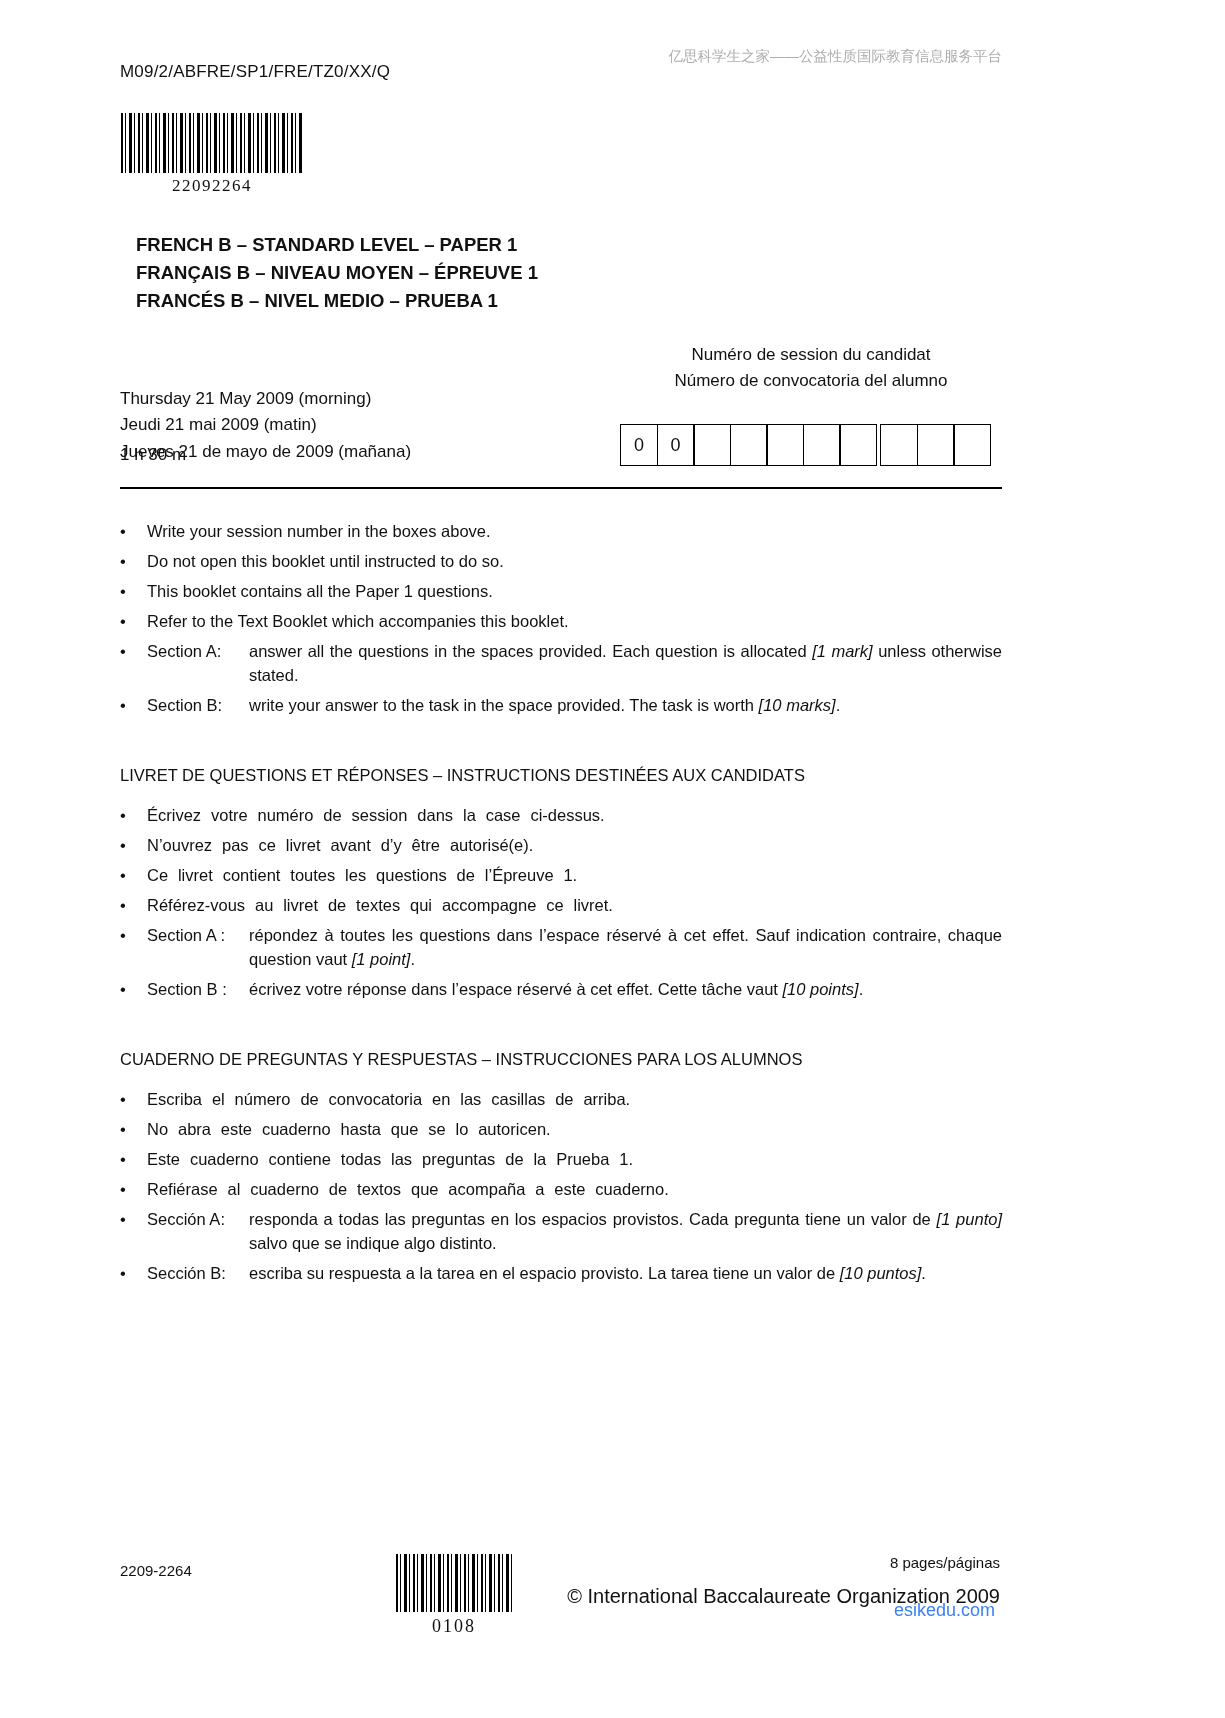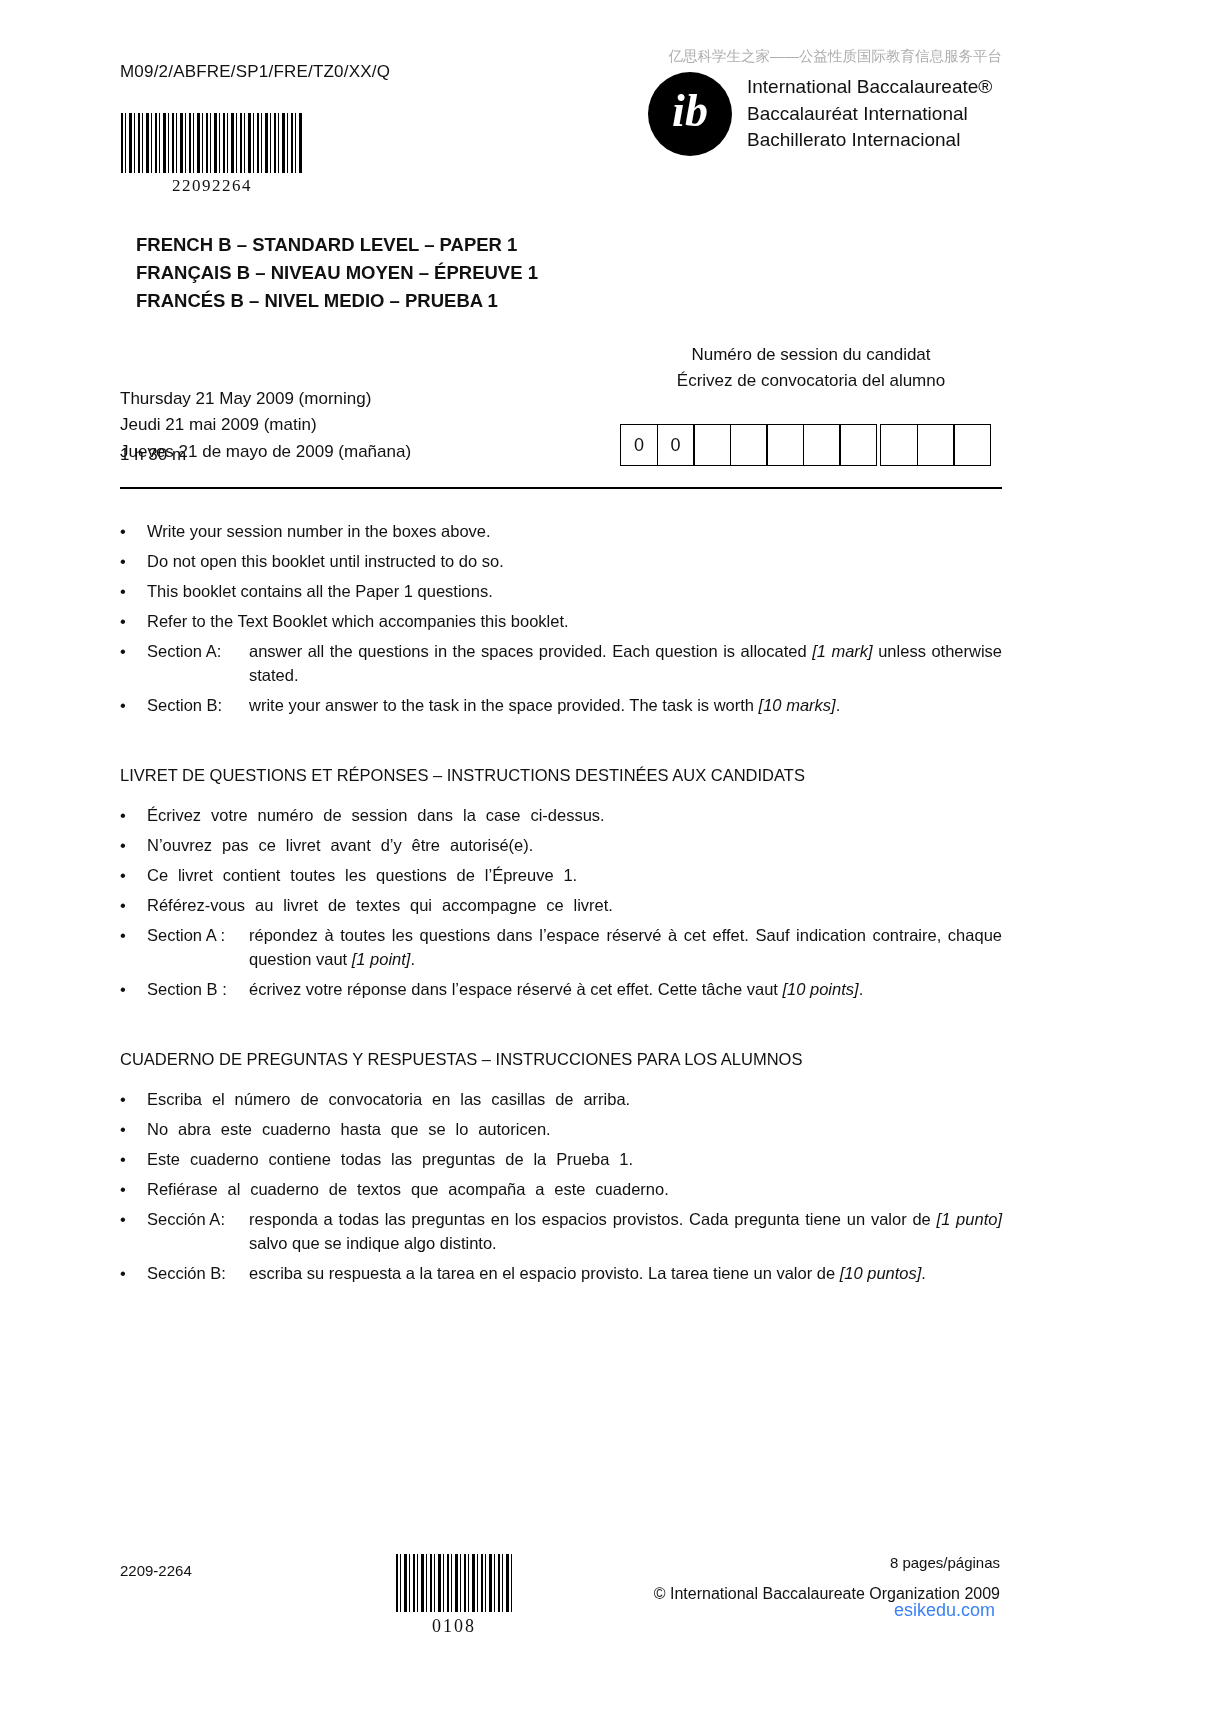--- a/index.html
+++ b/index.html
@@ -52,63 +52,53 @@
   .bullet { display:flex; margin-bottom:6px; }
   .dot { width:27px; flex:none; }
   .blabel { width:102px; flex:none; }
   .btext { flex:1; }
   .just { text-align:justify; }
   .wide { word-spacing:.32em; }
   .btext i { font-style:italic; }
 
   .footer-code { position:absolute; top:1562px; left:120px; font-size:15px; }
   .footer-pages { position:absolute; top:1554px; right:225px; font-size:15px; }
-  .footer-copy { position:absolute; top:1585px; right:225px; font-size:16px; }
+  .footer-copy { position:absolute; top:1585px; right:225px; font-size:20px; }
   .footer-watermark { position:absolute; top:1600px; right:230px; font-size:18px; color:#3b82f6; }
   .barcode-bottom { position:absolute; top:1554px; left:396px; width:116px; height:58px; }
   .barcode-bottom-num { position:absolute; top:1616px; left:396px; width:116px; text-align:center;
     font-family:"Liberation Serif","DejaVu Serif",serif; font-size:18px; letter-spacing:2px; }
 </style>
 </head>
 <body>
 
 <div class="page">
 
   <div class="paper-code">M09/2/ABFRE/SP1/FRE/TZ0/XX/Q</div>
   <div class="cn-watermark">亿思科学生之家——公益性质国际教育信息服务平台</div>
 
-  <div class="ib-row">
-    <div class="ib-logo">
-      <span>ib</span>
-    </div>
-    <div class="ib-names">
-      <div>International Baccalaureate®</div>
-      <div>Baccalauréat International</div>
-      <div>Bachillerato Internacional</div>
-    </div>
-  </div>
 
   <div class="barcode barcode-top"></div>
   <div class="barcode-top-num">22092264</div>
 
   <div class="title-block">
     <div>FRENCH B – STANDARD LEVEL – PAPER 1</div>
     <div>FRANÇAIS B – NIVEAU MOYEN – ÉPREUVE 1</div>
     <div>FRANCÉS B – NIVEL MEDIO – PRUEBA 1</div>
   </div>
 
   <div class="date-block">
     <div>Thursday 21 May 2009 (morning)</div>
     <div>Jeudi 21 mai 2009 (matin)</div>
     <div>Jueves 21 de mayo de 2009 (mañana)</div>
   </div>
 
   <div class="session-labels">
     <div>Numéro de session du candidat</div>
-    <div>Écrivez de convocatoria del alumno</div>
+    <div>Número de convocatoria del alumno</div>
   </div>
 
   <div class="session-boxes">
     <div class="cell">0</div>
     <div class="cell">0</div>
     <div class="cell"></div>
     <div class="cell"></div>
     <div class="cell"></div>
     <div class="cell"></div>
     <div class="cell"></div>

